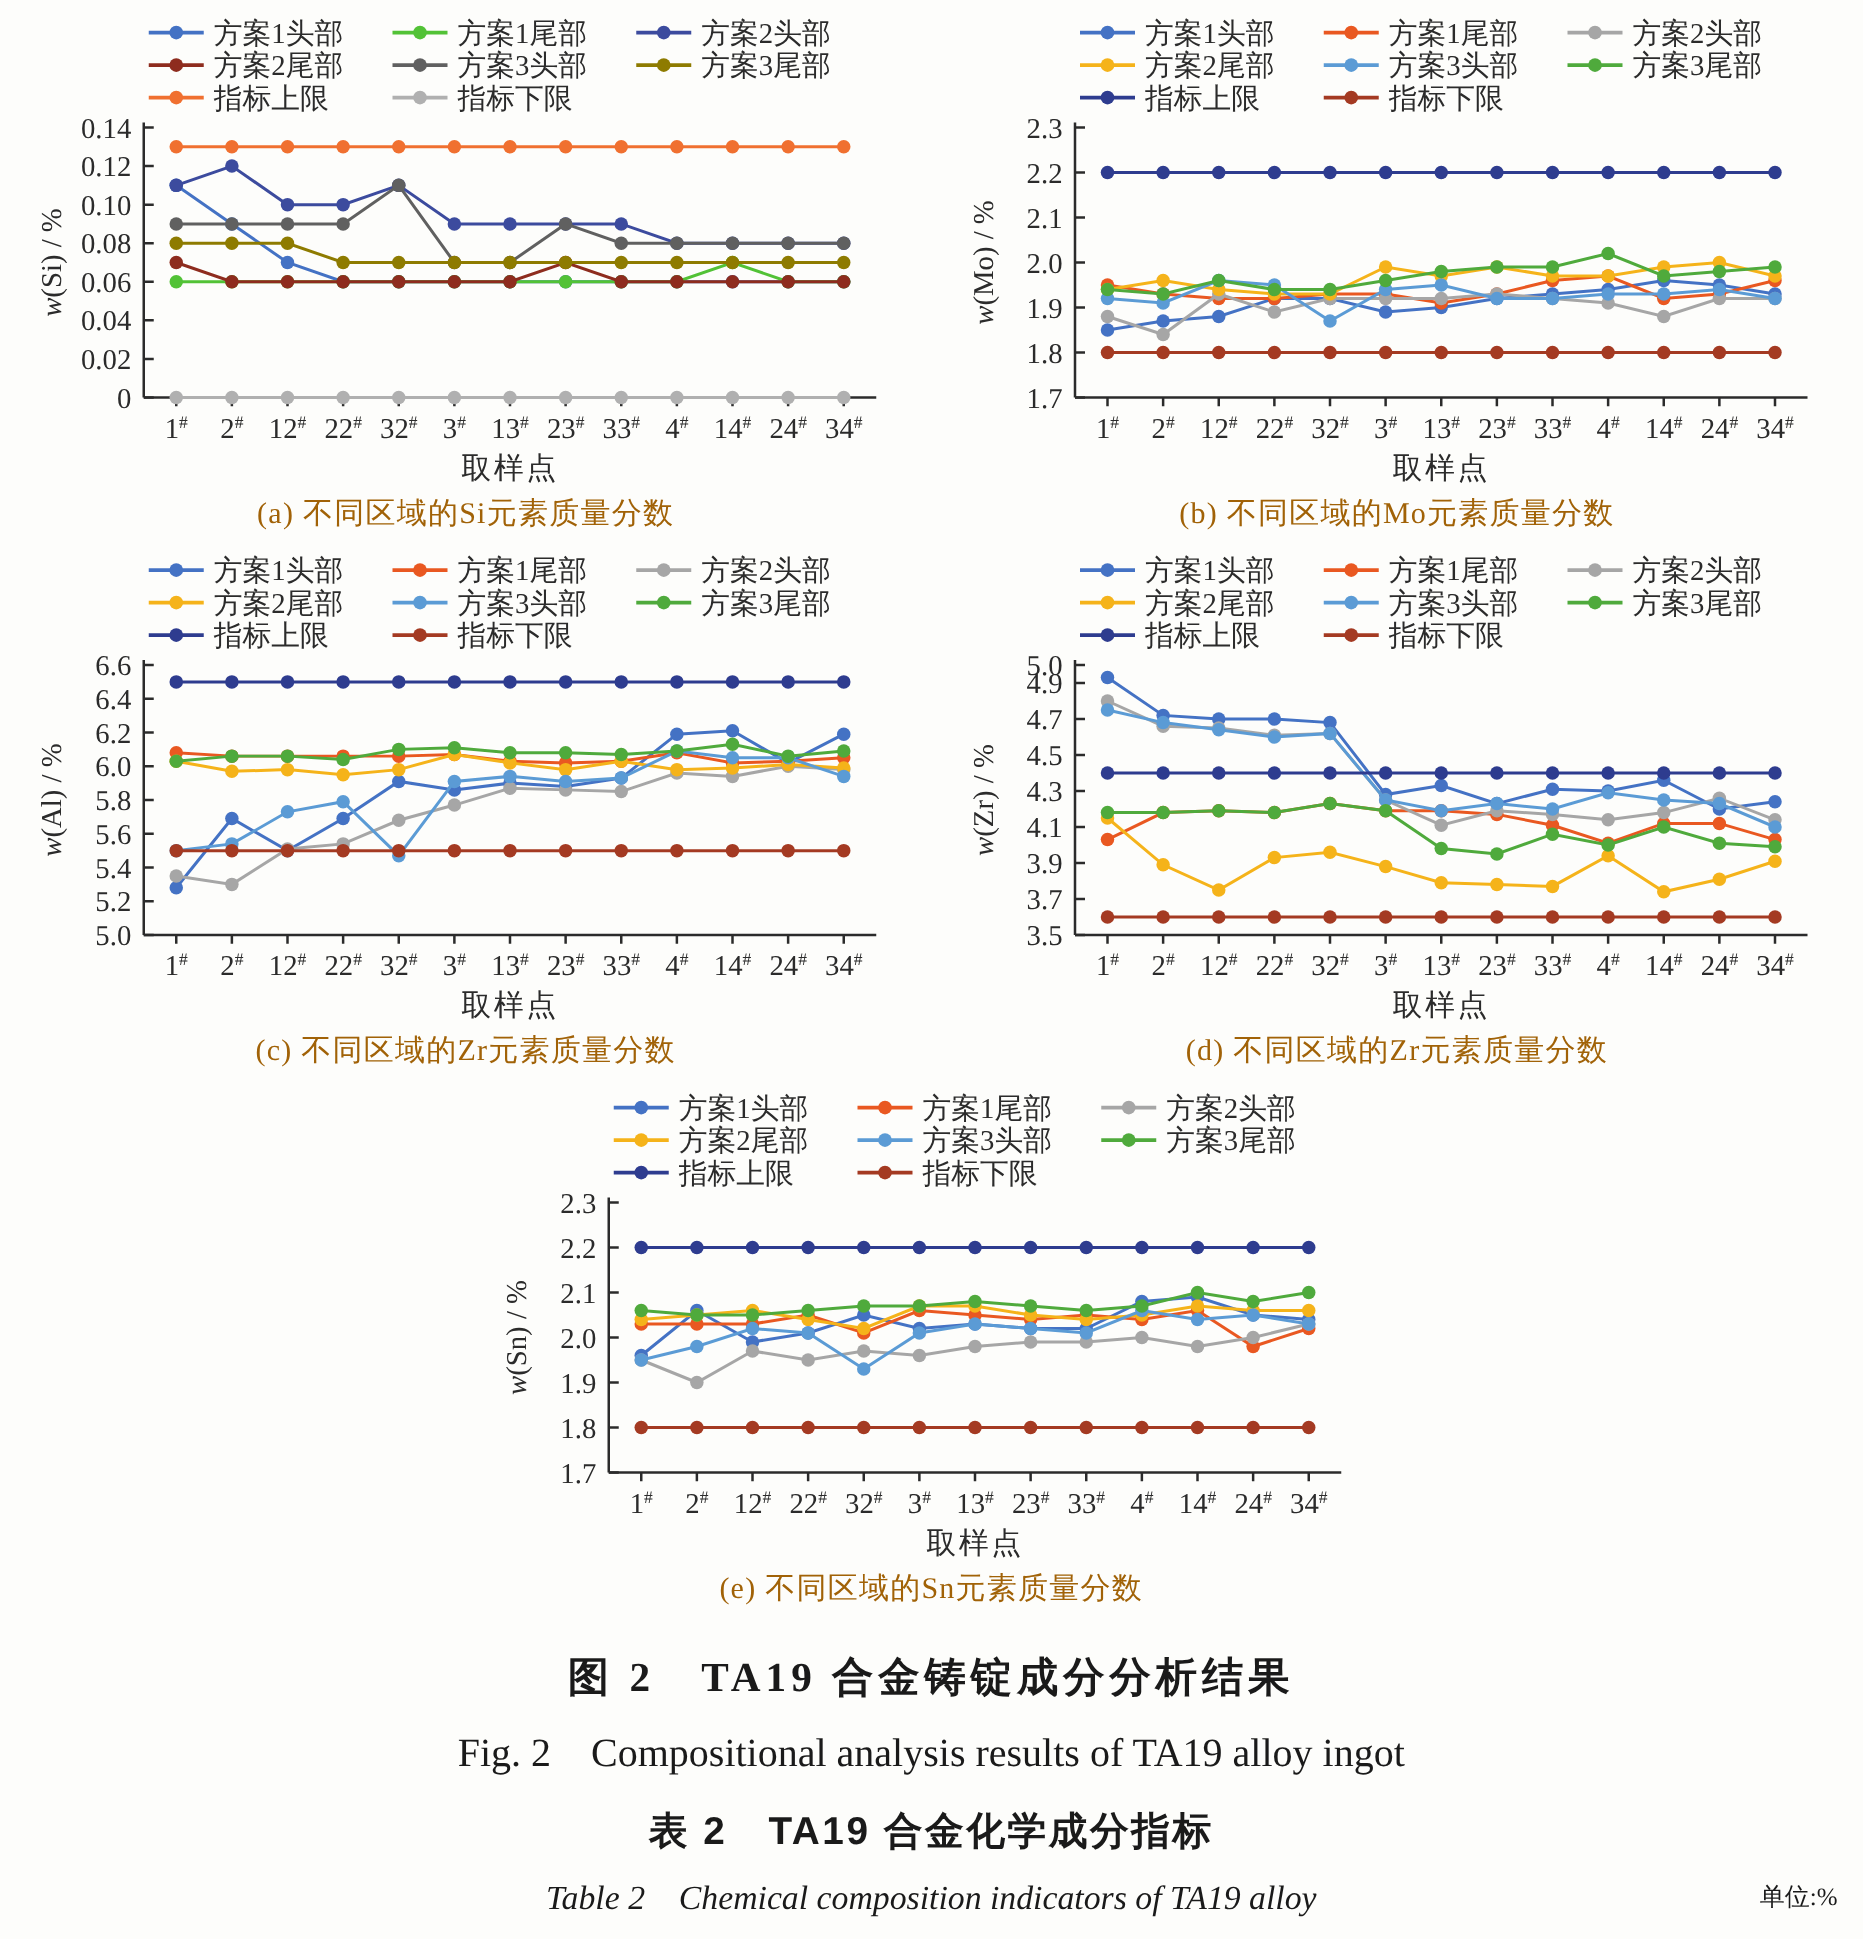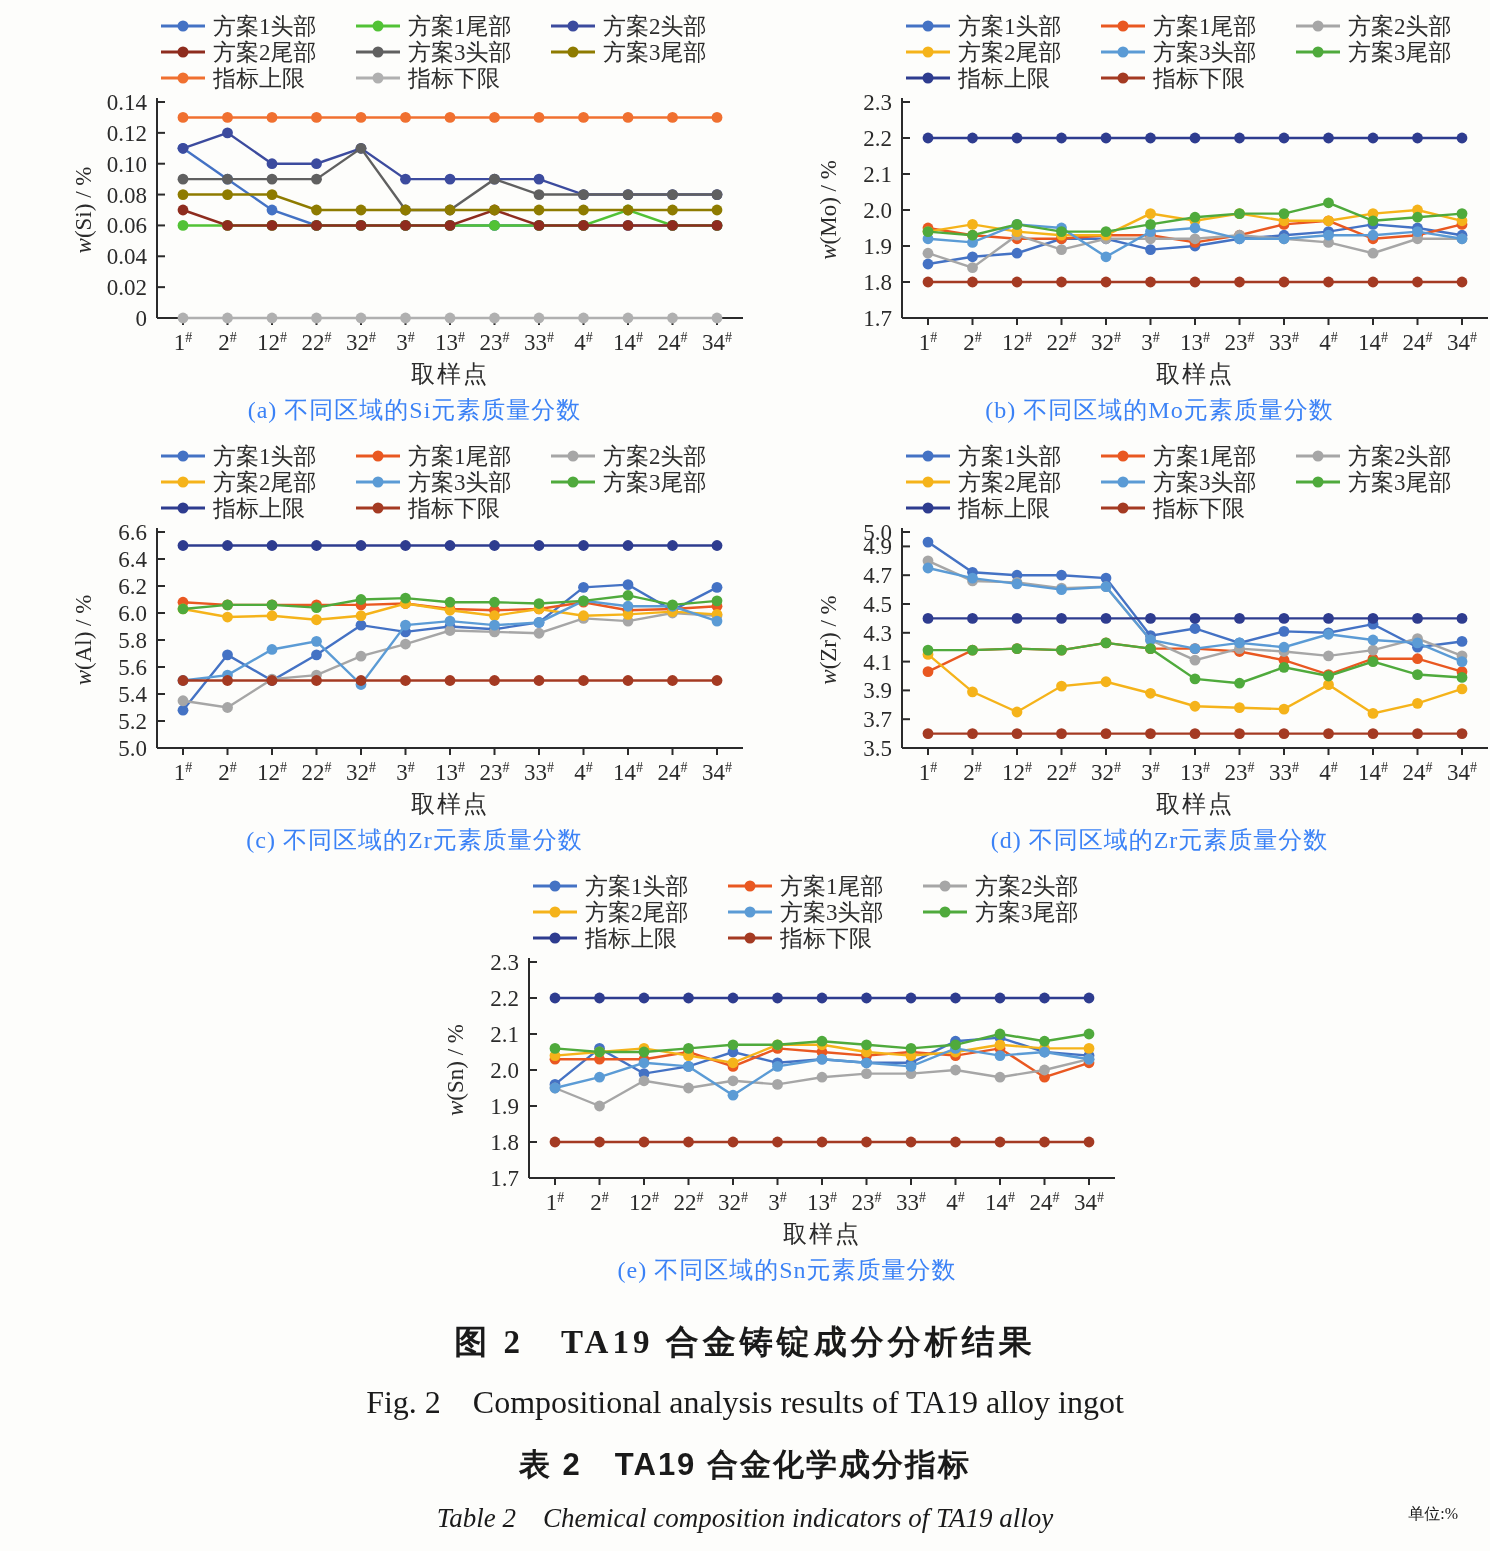--- a/index.html
+++ b/index.html
@@ -7,32 +7,31 @@
     width:1490px;
     background:#fdfdfb;
     font-family:"Liberation Serif","DejaVu Serif",serif;
     color:#1a1a1a;
   }
   .page{width:1490px;padding-top:6px;}
   .charts-grid{
     display:grid;
     grid-template-columns:745px 745px;
     row-gap:10px;
-    padding-left:42px;
   }
   .chart-fig{
     margin:0;
     display:flex;
     flex-direction:column;
     align-items:center;
   }
   .chart-fig svg{width:700px;height:388px;display:block;}
   .chart-caption{
     font-size:24px;
-    color:#3b82f6;
+    color:#a16207;
     margin-top:0px;
     text-align:center;
     letter-spacing:1px;
   }
   .chart-e-wrap{
     grid-column:1 / span 2;
     display:flex;
     justify-content:center;
   }
   svg text{font-family:"Liberation Serif","DejaVu Serif",serif;fill:#2b2b2b;}
@@ -62,23 +61,23 @@
     height:36px;
   }
   .tbl-subtitle-en{
     display:block;
     text-align:center;
     font-size:27px;
     font-style:italic;
   }
   .tbl-unit{
     position:absolute;
-    right:32px;
+    right:20px;
     top:4px;
-    font-size:16px;
+    font-size:20px;
   }
 </style>
 </head>
 <body>
 
 <div class="page">
 
   <div class="charts-grid">
 
     <figure class="chart-fig">

